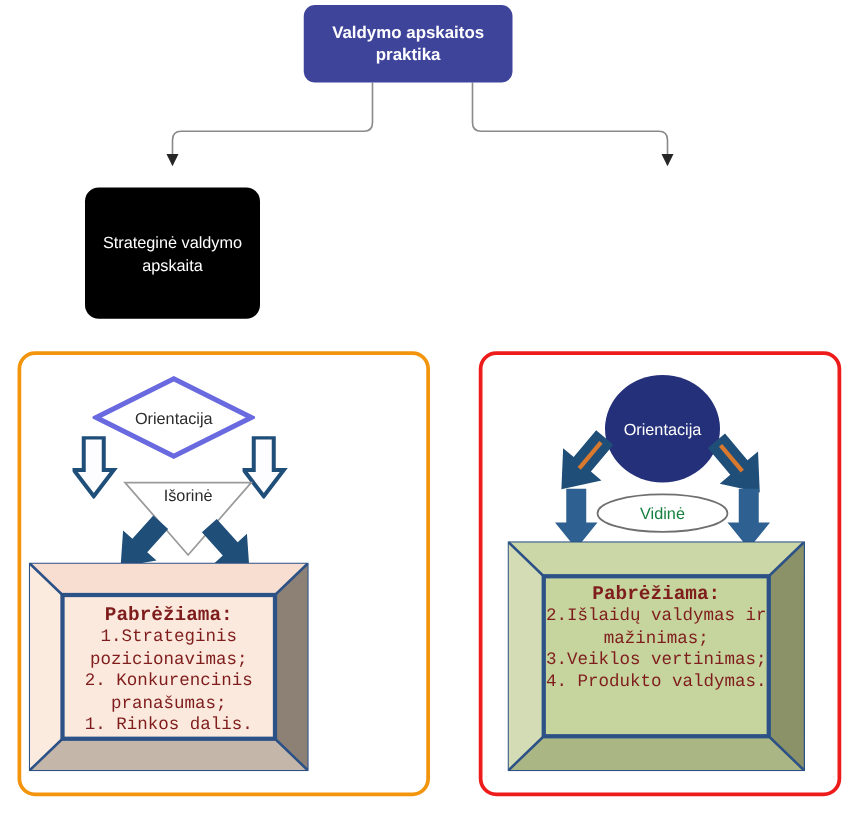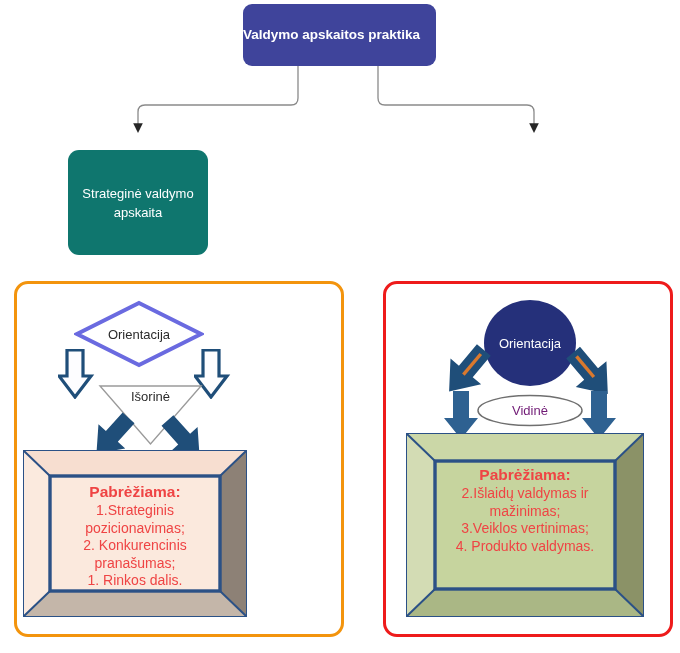--- a/index.html
+++ b/index.html
@@ -3,28 +3,28 @@
 <meta charset="utf-8">
 <style>
   html,body{margin:0;padding:0;background:#ffffff;}
   body{width:680px;height:653px;position:relative;overflow:hidden;
        font-family:"Liberation Sans",sans-serif;}
   #stage{position:absolute;left:0;top:0;width:680px;height:653px;}
   .abs{position:absolute;}
 
   
   .node-top{
-    left:243px;top:4px;width:193px;height:62px;
+    left:243px;top:4px;width:167px;height:62px;
     background:#3f449b;border-radius:9px;
     color:#ffffff;font-weight:bold;font-size:13.5px;line-height:18px;
     display:flex;align-items:center;justify-content:flex-start;text-align:center;
   }
   
   .node-mid{
-    background:#0f766e;border-radius:11px;
+    background:#000000;border-radius:11px;
     color:#ffffff;font-size:13px;line-height:19px;
     display:flex;align-items:center;justify-content:center;text-align:center;
   }
   .node-mid.left{left:68px;top:150px;width:140px;height:105px;}
   .node-mid.right{left:457px;top:150px;width:148px;height:105px;}
 
   
   .connsvg{left:0;top:0;width:680px;height:653px;pointer-events:none;}
 
   
@@ -42,27 +42,27 @@
   
   .tri-wrap{left:98px;top:384px;width:105px;height:62px;}
   .tri-wrap .shape-label{align-items:flex-start;padding-top:5px;height:auto;top:0;}
 
   
   .circle-wrap{left:483px;top:299px;width:94px;height:88px;}
   .circle-wrap .shape-label{color:#ffffff;font-size:13px;}
 
   
   .ell-wrap{left:477px;top:394px;width:106px;height:33px;}
-  .ell-wrap .shape-label{font-size:13px;color:#701a75;}
+  .ell-wrap .shape-label{font-size:13px;color:#15803d;}
 
   
   .frame{overflow:visible;}
   .frame-text{
-    position:absolute;font-family:Liberation Sans, sans-serif;
-    color:#ef4444;text-align:center;
+    position:absolute;font-family:Liberation Mono, monospace;
+    color:#7f1d1d;text-align:center;
   }
   .frame-title{font-weight:bold;font-size:15.5px;display:block;margin-bottom:1px;}
   .frame-line{display:block;font-size:14px;line-height:17.5px;}
 
   .frame.left{left:23px;top:450px;width:224px;height:167px;}
   .frame.left .frame-text{left:26px;top:33px;width:172px;}
   .frame.right{left:406px;top:433px;width:238px;height:184px;}
   .frame.right .frame-text{left:24px;top:33px;width:190px;}
 </style>
 </head>

